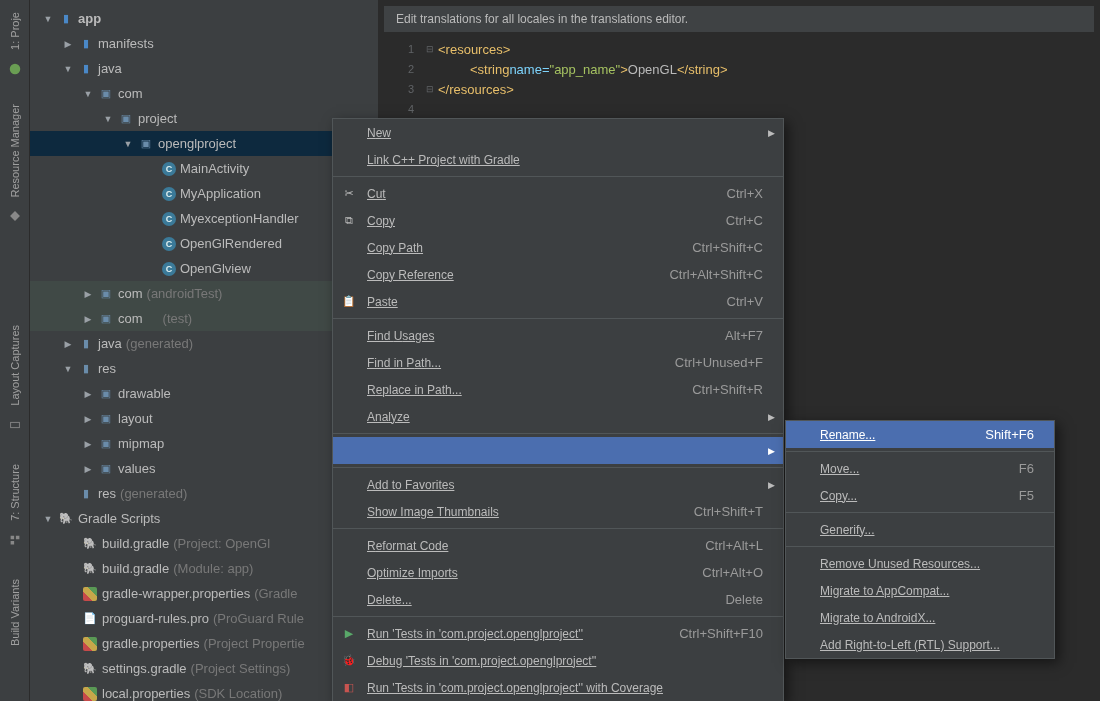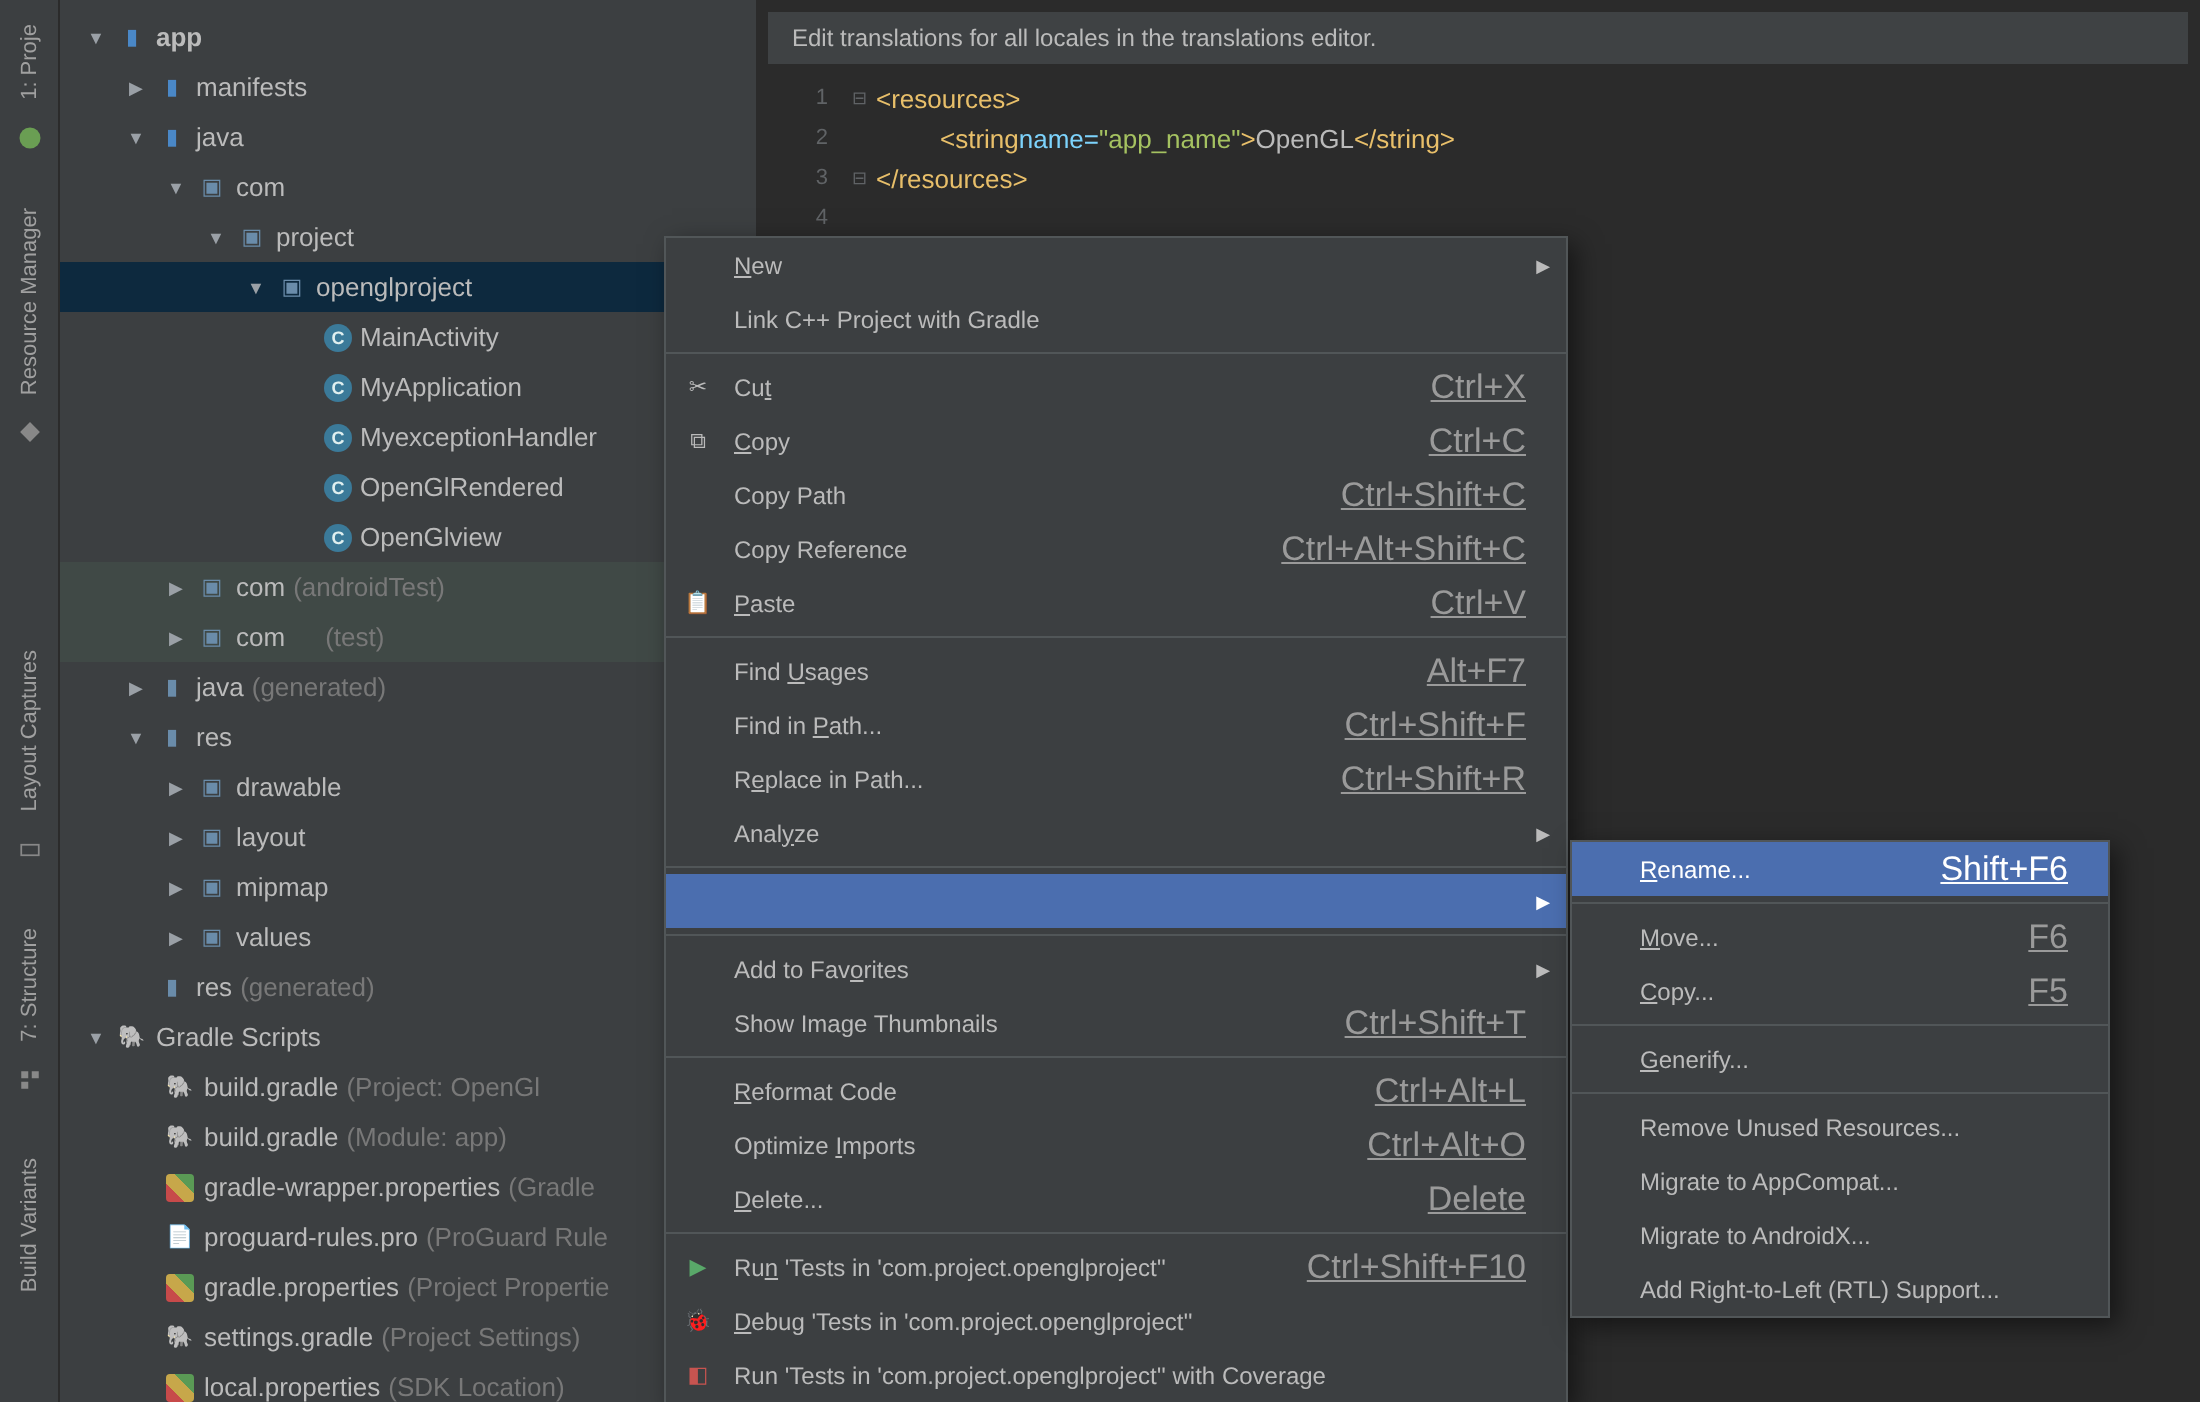--- a/index.html
+++ b/index.html
@@ -43,23 +43,23 @@
   .tok-txt { color:#bababa; }
   
   
   .menu { position:absolute; background:#3c3f41; border:1px solid #515658; box-shadow: 4px 4px 12px rgba(0,0,0,0.5); font-size:12px; color:#bbbbbb;}
   .menu1 { left:332px; top:118px; width:452px; }
   .menu2 { left:785px; top:420px; width:270px; }
   .menu-row { display:flex; align-items:center; height:27px; padding: 0 20px 0 34px; position:relative; }
   .menu-row.hl { background:#4b6eaf; color:#ffffff; }
   .menu-row.hl .shortcut { color:#ffffff;}
   .menu-icon { position:absolute; left:8px; width:16px; height:16px; display:flex; align-items:center; justify-content:center; font-size:11px;}
-  .menu-label { flex:1; }
+  .menu-label { flex:1;text-decoration:underline; }
   .menu-label u { text-decoration: underline; }
-  .shortcut { color:#9a9a9a; font-size:17px;text-decoration:underline; }
+  .shortcut { color:#9a9a9a; font-size:13px; }
   .submenu-arrow { position:absolute; right:8px; font-size:9px; color:#bbbbbb;}
   .menu-row.hl .submenu-arrow { color:#fff;}
   .menu-sep { height:1px; background:#515658; margin:3px 0;}
   .green-play{color:#59a869;}
   .bug{color:#59a869;}
   .shield{color:#c75450;}
 </style>
 </head>
 <body>
 
@@ -299,21 +299,21 @@
       <span class="menu-label"><u>P</u>aste</span>
       <span class="shortcut">Ctrl+V</span>
     </div>
     <div class="menu-sep"></div>
     <div class="menu-row">
       <span class="menu-label">Find <u>U</u>sages</span>
       <span class="shortcut">Alt+F7</span>
     </div>
     <div class="menu-row">
       <span class="menu-label">Find in <u>P</u>ath...</span>
-      <span class="shortcut">Ctrl+Shift+F</span>
+      <span class="shortcut">Ctrl+Unused+F</span>
     </div>
     <div class="menu-row">
       <span class="menu-label">R<u>e</u>place in Path...</span>
       <span class="shortcut">Ctrl+Shift+R</span>
     </div>
     <div class="menu-row">
       <span class="menu-label">Anal<u>y</u>ze</span>
       <span class="submenu-arrow">▶</span>
     </div>
     <div class="menu-sep"></div>

